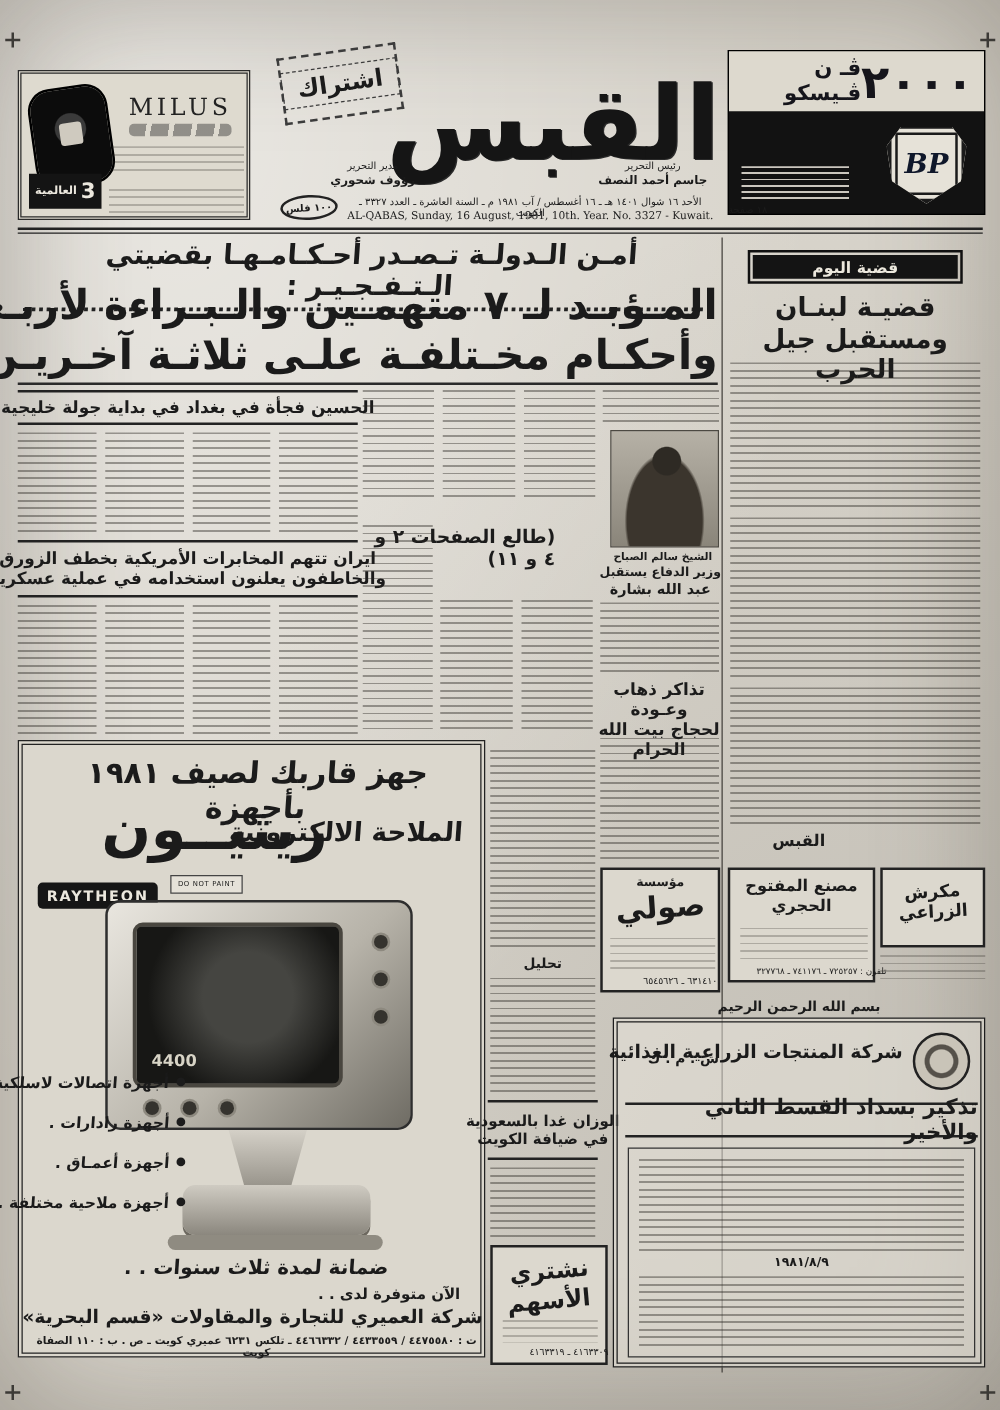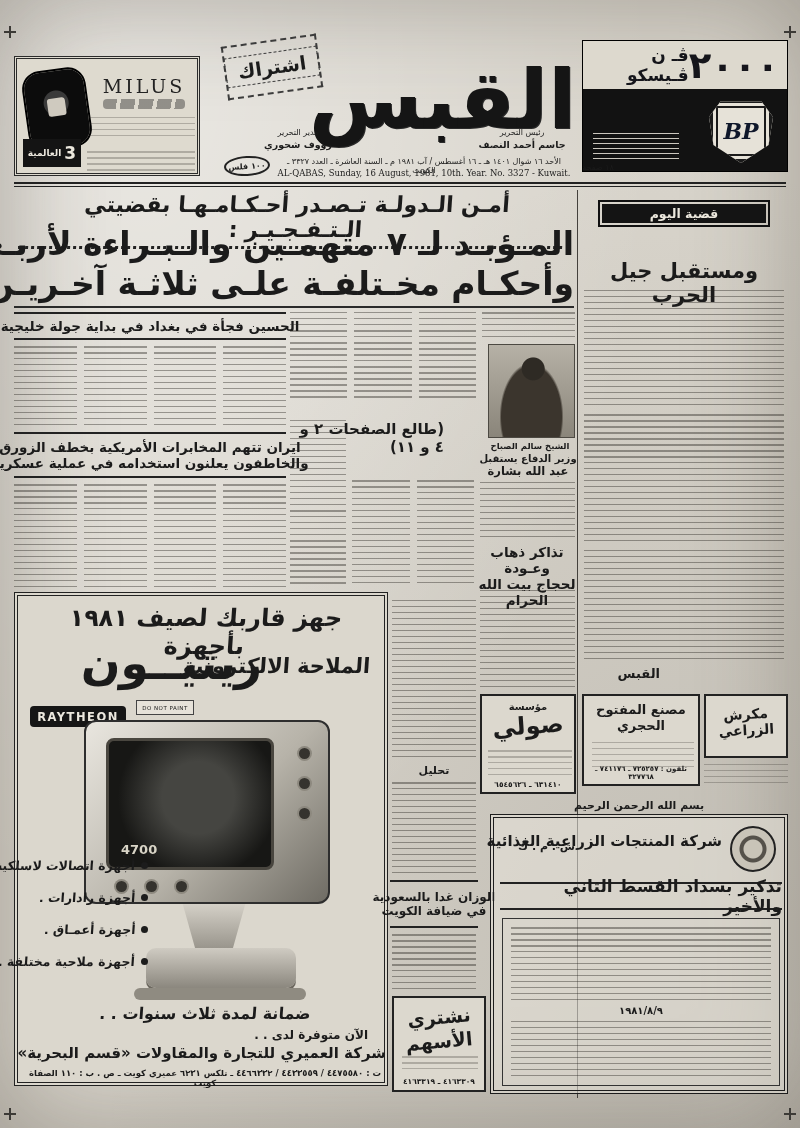--- a/index.html
+++ b/index.html
@@ -133,21 +133,21 @@
   .rb .tx { font-size:12.5px; font-weight:bold; transform:skewX(-4deg); white-space:nowrap; }
   .warranty { position:absolute; left:10px; top:408px; width:354px; text-align:center; font-size:16px;
     font-weight:bold; transform:skewX(-4deg); }
   .avail { position:absolute; right:16px; top:432px; font-size:12px; font-weight:bold; }
   .amiri { position:absolute; left:6px; top:448px; width:362px; text-align:center; font-size:15px; font-weight:bold; white-space:nowrap; }
   .contact { position:absolute; left:6px; top:472px; width:362px; text-align:center; font-size:8.5px; font-weight:bold; }
 
   
   .smallad { border:2px solid #222; background:#dcd8ce; }
   .souli-name { font-size:24px; font-weight:bold; transform:rotate(-4deg); }
-  .phones { font-size:7.5px; font-weight:bold; }
+  .phones { font-size:7.5px; font-weight:normal;margin-left:16px; }
 
   .agri { left:490px; top:814px; width:298px; height:280px; border:4px double #1d1d1d; background:rgba(232,228,219,.55); }
   .agri-logo { position:absolute; right:8px; top:8px; width:46px; height:46px; border:2px solid #222; border-radius:50%;
     background:radial-gradient(circle at 50% 50%, #c9c4b8 0 9px, #55514a 10px 13px, #c9c4b8 14px); }
   .agri-name { position:absolute; left:48px; top:14px; right:62px; text-align:center; font-size:15px; font-weight:bold; white-space:nowrap; }
   .agri-type { position:absolute; left:8px; top:22px; font-size:11px; font-weight:bold;margin-left:16px; }
   .agri-bar { position:absolute; left:6px; top:64px; width:282px; height:28px; border-top:2px solid #222; border-bottom:2px solid #222;
     display:flex; align-items:center; justify-content:center; font-size:17px; font-weight:bold; }
   .agri-body { position:absolute; left:8px; top:100px; width:278px; height:168px; border:1px solid #333; }
 
@@ -212,20 +212,21 @@
     <span>أمـن الـدولـة تـصـدر أحـكـامـهـا بقضيتي الـتـفـجـيـر :</span>
   </div>
   <div class="abs h1a ctr">المـؤبـد لـ ٧ متهمـين والـبـراءة لأربـعـة</div>
   <div class="abs h1b ctr">وأحكـام مخـتلفـة علـى ثلاثـة آخـريـن</div>
   <div class="abs leadrule rule"></div>
   <div class="abs vrule"></div>
 
   <div class="abs issuebox">
     <div class="lbl">قضية اليوم</div>
   </div>
+  <div class="abs it1 ctr">قضيـة لبنـان</div>
   <div class="abs it2 ctr">ومستقبل جيل الحرب</div>
   <div class="abs fake" style="left:584px; top:290px; width:200px; height:118px;"></div>
   <div class="abs fake" style="left:584px; top:414px; width:200px; height:130px;"></div>
   <div class="abs fake" style="left:584px; top:550px; width:200px; height:110px;"></div>
   <div class="abs sig">القبس</div>
 
   <div class="abs hl" style="left:14px; top:312px; width:272px; height:28px;">
     <div class="l1" style="font-size:13.5px;">الحسين فجأة في بغداد في بداية جولة خليجية</div>
   </div>
   <div class="abs cols" style="left:14px; top:346px; width:272px; height:82px;">
@@ -275,21 +276,21 @@
 
   <div class="abs ray">
     <div class="l1">جهز قاربك لصيف ١٩٨١ بأجهزة</div>
     <div class="brandar">ريثيــون</div>
     <div class="l2">الملاحة الالكترونية</div>
     <div class="raylogo ltr">RAYTHEON</div>
     <div class="raytag ltr">DO NOT PAINT</div>
 
     <div class="display">
       <div class="screen">
-        <div class="mdl ltr">4700</div>
+        <div class="mdl ltr">4400</div>
       </div>
       <div class="knob" style="right:18px; top:26px;"></div>
       <div class="knob" style="right:18px; top:56px;"></div>
       <div class="knob" style="right:18px; top:86px;"></div>
       <div class="knob" style="left:30px; bottom:10px;"></div>
       <div class="knob" style="left:60px; bottom:10px;"></div>
       <div class="knob" style="left:90px; bottom:10px;"></div>
     </div>
     <div class="neck"></div>
     <div class="base"></div>

